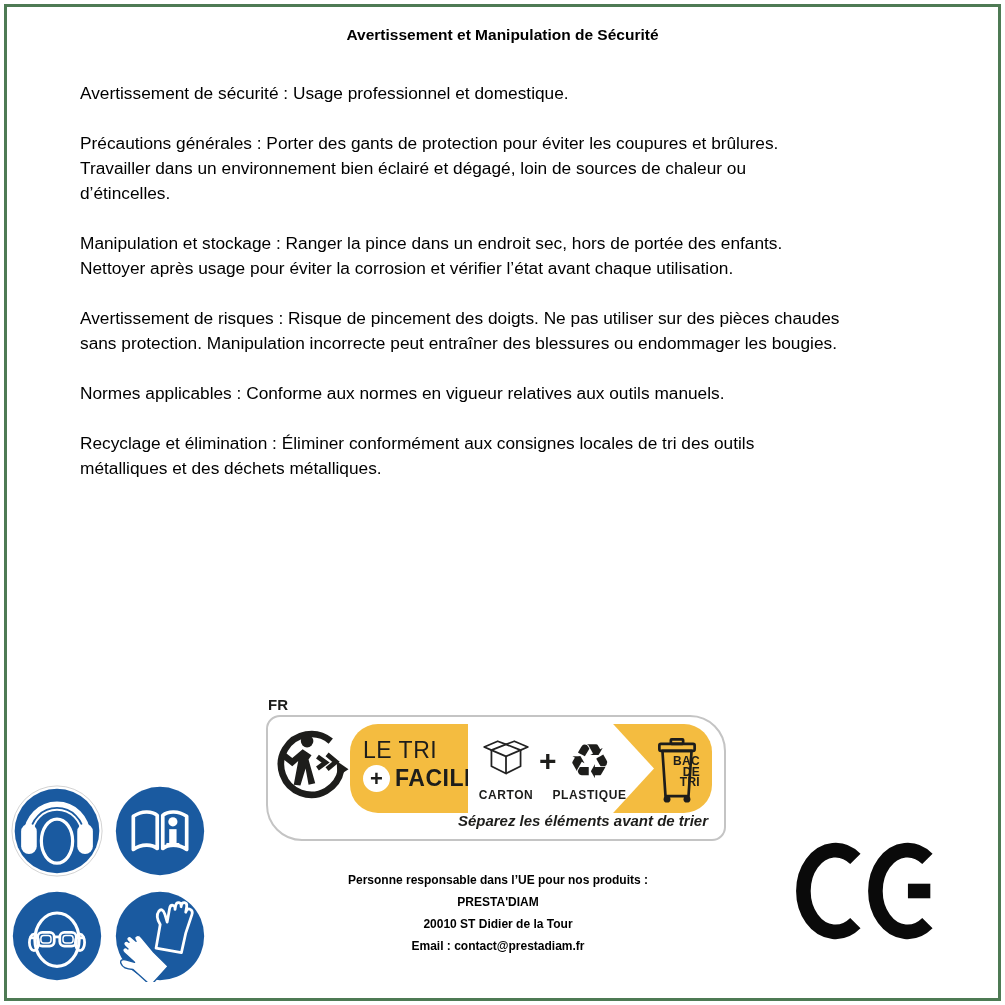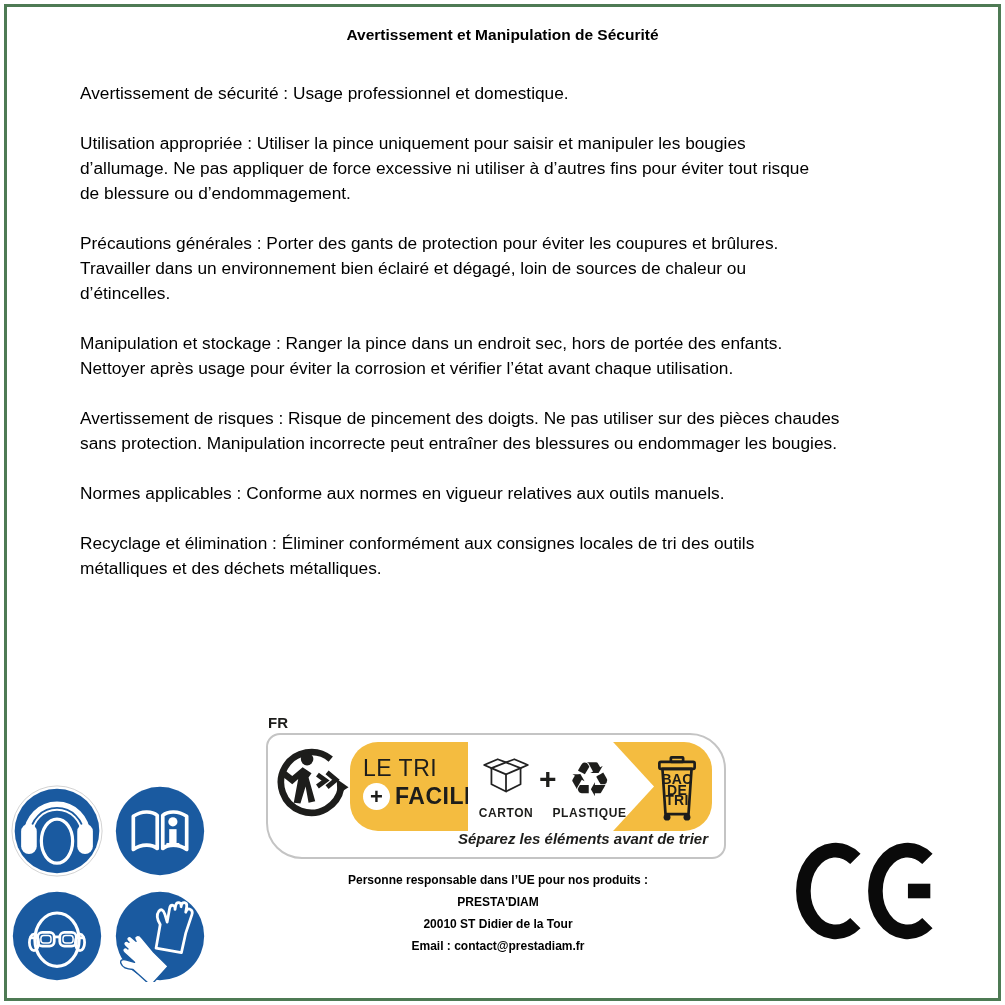--- a/index.html
+++ b/index.html
@@ -12,21 +12,21 @@
   .para{white-space:pre-wrap;margin:0 0 25px 12px;}
   .para:nth-child(6){margin-top:24px;}
 
   
   .safety-icons{position:absolute;left:11px;top:785px;display:grid;
                 grid-template-columns:92px 92px;gap:13px 11px;}
   .sicon{width:92px;height:92px;}
   .sicon svg{width:100%;height:100%;display:block;}
 
   
-  .triman{position:absolute;left:266px;top:714px;width:365px;}
+  .triman{position:absolute;left:266px;top:696px;width:365px;}
   .fr-label{font-size:15px;font-weight:bold;color:#1d1d1b;margin:0 0 2px 2px;}
   .triman-box{position:relative;width:456px;height:122px;background:#fff;
               border:2px solid #c4c4c4;border-radius:14px 36px 14px 36px;}
   .triman-pictogram{position:absolute;left:8px;top:10px;width:74px;height:80px;}
   .yellow-banner{position:absolute;left:82px;top:7px;width:362px;height:89px;border-radius:28px;}
   .letri{position:absolute;left:13px;top:13px;color:#1d1d1b;}
   .letri-line1{font-size:23px;font-weight:400;letter-spacing:.5px;line-height:26px;}
   .letri-line2{display:flex;align-items:center;margin-top:2px;}
   .plus-circle{width:27px;height:27px;border-radius:50%;background:#fff;color:#1d1d1b;
                display:flex;align-items:center;justify-content:center;
@@ -35,22 +35,22 @@
   .chevron{position:absolute;left:118px;top:0;width:186px;height:89px;background:#fff;
            clip-path:polygon(0 0,78% 0,100% 50%,78% 100%,0 100%);
            display:flex;align-items:center;padding-left:8px;box-sizing:border-box;}
   .mat{display:flex;flex-direction:column;align-items:center;width:60px;}
   .mat .micon{height:52px;display:flex;align-items:center;justify-content:center;}
   .mat .mlabel{font-size:12px;font-weight:bold;letter-spacing:.6px;color:#1d1d1b;margin-top:1px;}
   .recycle-glyph{font-family:"DejaVu Sans",sans-serif;font-size:48px;color:#1d1d1b;line-height:1;}
   .plus-sep{font-size:30px;font-weight:800;color:#1d1d1b;margin:0 3px 16px 3px;}
   .bin{position:absolute;right:12px;top:9px;width:46px;height:74px;}
   .bin svg{width:100%;height:100%;display:block;}
-  .bin-text{position:absolute;left:0;right:0;top:23px;text-align:center;
-            font-size:14px;font-weight:800;line-height:10.5px;color:#1d1d1b;letter-spacing:.3px;}
+  .bin-text{position:absolute;left:0;right:0;top:23px;text-align:right;
+            font-size:12px;font-weight:800;line-height:10.5px;color:#1d1d1b;letter-spacing:.3px;}
   .caption{position:absolute;right:16px;top:95px;font-style:italic;font-weight:bold;
            font-size:15px;color:#1d1d1b;}
 
   
   .responsible{position:absolute;left:248px;top:869px;width:500px;text-align:center;
                font-weight:bold;font-size:12px;}
   .responsible .resp-line{line-height:22px;}
 
   
   .ce-mark{position:absolute;left:796px;top:841px;width:146px;height:100px;}
@@ -59,23 +59,20 @@
 </head>
 <body>
 
 <div class="page">
   <div class="page-border" style="border-color: rgb(78, 122, 84);"></div>
 
   <h1 class="title">Avertissement et Manipulation de Sécurité</h1>
 
   <div class="content">
       <div class="para">Avertissement de sécurité : Usage professionnel et domestique.</div>
-      <div class="para">Utilisation appropriée : Utiliser la pince uniquement pour saisir et manipuler les bougies
-d’allumage. Ne pas appliquer de force excessive ni utiliser à d’autres fins pour éviter tout risque
-de blessure ou d’endommagement.</div>
       <div class="para">Précautions générales : Porter des gants de protection pour éviter les coupures et brûlures.
 Travailler dans un environnement bien éclairé et dégagé, loin de sources de chaleur ou
 d’étincelles.</div>
       <div class="para">Manipulation et stockage : Ranger la pince dans un endroit sec, hors de portée des enfants.
 Nettoyer après usage pour éviter la corrosion et vérifier l’état avant chaque utilisation.</div>
       <div class="para">Avertissement de risques : Risque de pincement des doigts. Ne pas utiliser sur des pièces chaudes
 sans protection. Manipulation incorrecte peut entraîner des blessures ou endommager les bougies.</div>
       <div class="para">Normes applicables : Conforme aux normes en vigueur relatives aux outils manuels.</div>
       <div class="para">Recyclage et élimination : Éliminer conformément aux consignes locales de tri des outils
 métalliques et des déchets métalliques.</div>

